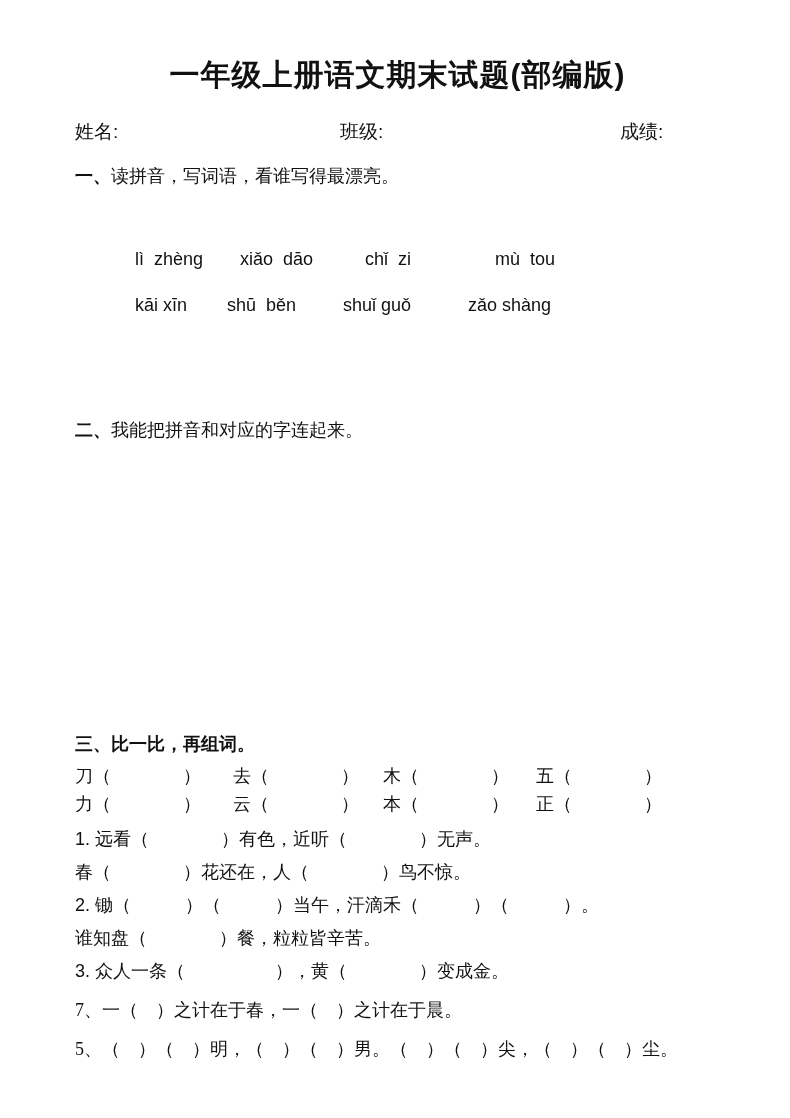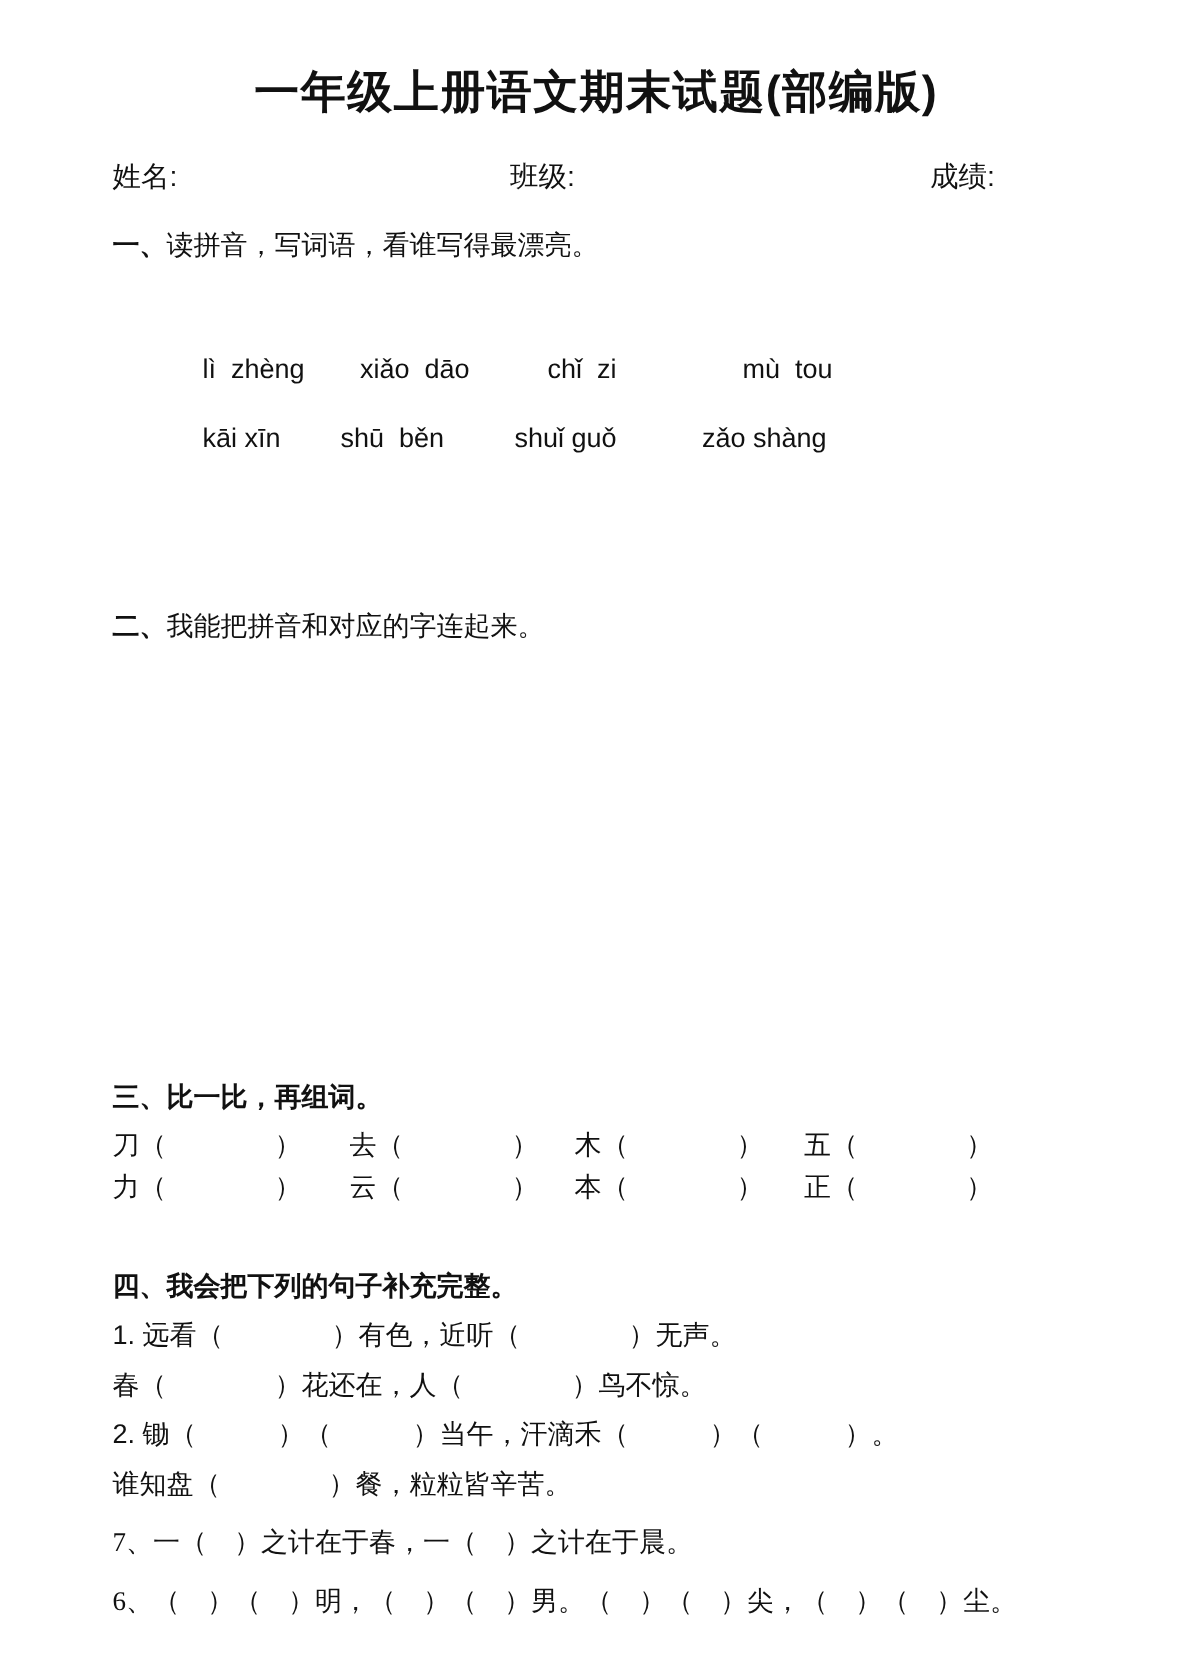--- a/index.html
+++ b/index.html
@@ -2,21 +2,21 @@
 <html><head>
 <meta charset="utf-8">
 <style>
   * { margin:0; padding:0; box-sizing:border-box; }
   html,body { background:#e8e8e8; }
   .page {
     width:790px; height:1118px; margin:0 auto; background:#ffffff;
     font-family:"Liberation Sans","DejaVu Sans",sans-serif;
     color:#111111; overflow:hidden;
   }
-  .content { padding:45px 70px 0 75px; }
+  .content { padding:58px 70px 0 75px; }
   .title {
     font-size:30px; font-weight:bold; text-align:center;
     letter-spacing:1px; line-height:34px;
   }
   .header-row {
     position:relative; height:24px; margin-top:28px;
     font-weight:normal; font-size:19px; line-height:24px;
   }
   .h-name  { position:absolute; left:0; }
   .h-class { position:absolute; left:265px; }
@@ -103,23 +103,23 @@
       <span>木（　　　　）</span>
       <span>五（　　　　）</span>
     </div>
     <div class="s3-row">
       <span>力（　　　　）</span>
       <span>云（　　　　）</span>
       <span>本（　　　　）</span>
       <span>正（　　　　）</span>
     </div>
 
-    <div class="sec-heading bold s4-heading">四、我会把下列的句子补充完整。</div>
 
     <div class="q-line">1. 远看（　　　　）有色，近听（　　　　）无声。</div>
     <div class="q-line">春（　　　　）花还在，人（　　　　）鸟不惊。</div>
     <div class="q-line">2. 锄（　　　）（　　　）当午，汗滴禾（　　　）（　　　）。</div>
     <div class="q-line">谁知盘（　　　　）餐，粒粒皆辛苦。</div>
+    <div class="q-line">3. 众人一条（　　　　　），黄（　　　　）变成金。</div>
     <div class="q-line serif">7、一（　）之计在于春，一（　）之计在于晨。</div>
-    <div class="q-line serif">6、（　）（　）明，（　）（　）男。（　）（　）尖，（　）（　）尘。</div>
+    <div class="q-line serif">5、（　）（　）明，（　）（　）男。（　）（　）尖，（　）（　）尘。</div>
 
   </div>
 </div>
 
 </body></html>

